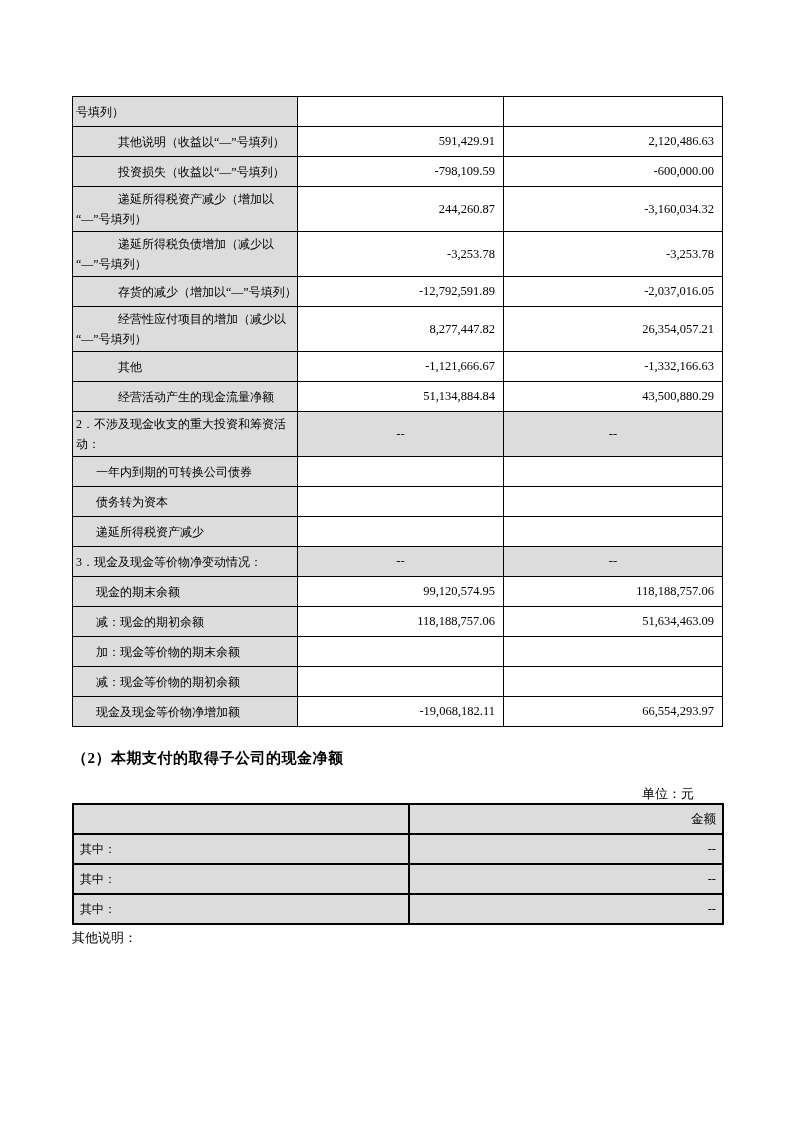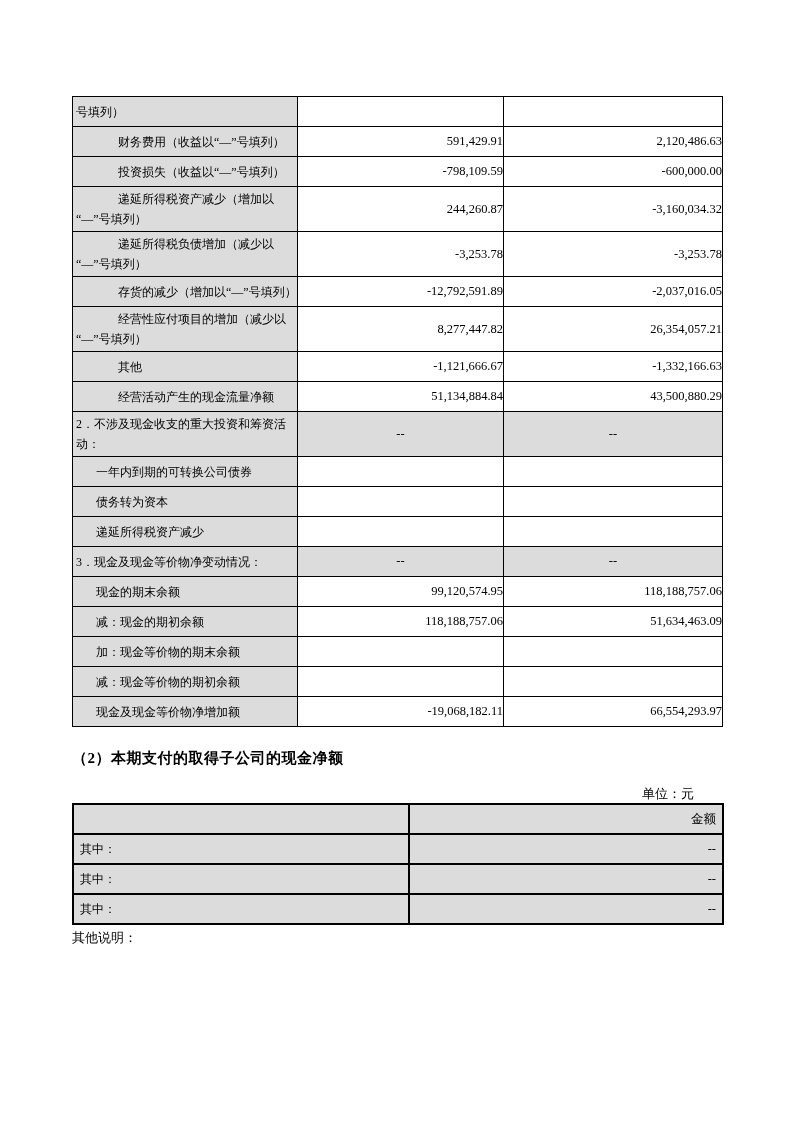--- a/index.html
+++ b/index.html
@@ -12,21 +12,21 @@
     overflow:hidden;
   }
   table { border-collapse:collapse; table-layout:fixed; }
 
   
   #t1 { width:650px; margin:96px 0 0 72px; border:1.5px solid #000; }
   #t1 td {
     border:1px solid #000;
     vertical-align:middle;
     height:25px;
-    padding:2px 0;
+    padding:2px 8px;
     overflow:hidden;
   }
   #t1 td.label-cell { background:var(--shade,#dcdcdc); padding:2px 4px 2px 3px; }
   .lbl { margin:0; white-space:pre; font-size:12px; line-height:20px; }
   .row-cont td { height:19px; }
   .row-item48 .lbl { text-indent:42px; }
   .row-item20 .lbl { text-indent:20px; }
   #t1 td.num-cell { text-align:right; font-size:12.5px; background:#fff; }
   #t1 tr.row-section td { background:var(--shade,#dcdcdc); }
   #t1 tr.row-section td.num-cell { text-align:center; }
@@ -63,21 +63,21 @@
     <tbody>
         <tr class="row-cont">
           <td class="label-cell">
             <p class="lbl">号填列）</p>
           </td>
           <td class="num-cell"></td>
           <td class="num-cell"></td>
         </tr>
         <tr class="row-item48">
           <td class="label-cell">
-            <p class="lbl">财务费用（收益以“—”号填列）</p>
+            <p class="lbl">其他说明（收益以“—”号填列）</p>
           </td>
           <td class="num-cell">591,429.91</td>
           <td class="num-cell">2,120,486.63</td>
         </tr>
         <tr class="row-item48">
           <td class="label-cell">
             <p class="lbl">投资损失（收益以“—”号填列）</p>
           </td>
           <td class="num-cell">-798,109.59</td>
           <td class="num-cell">-600,000.00</td>

